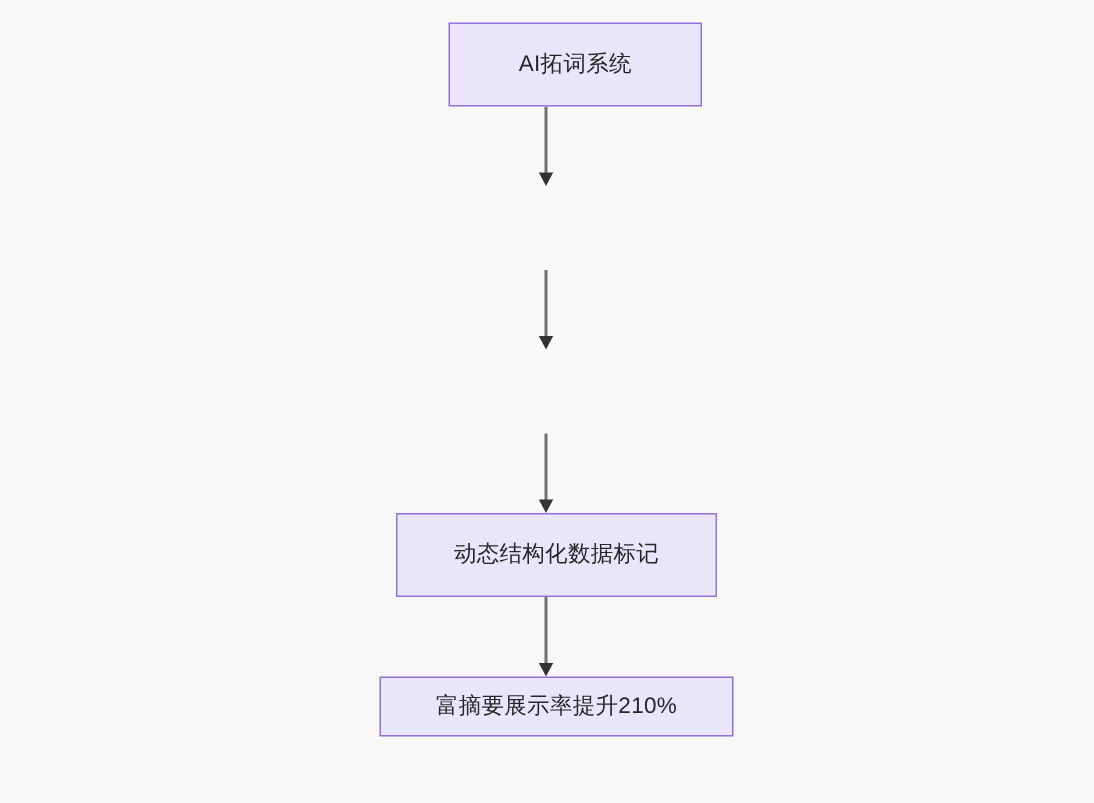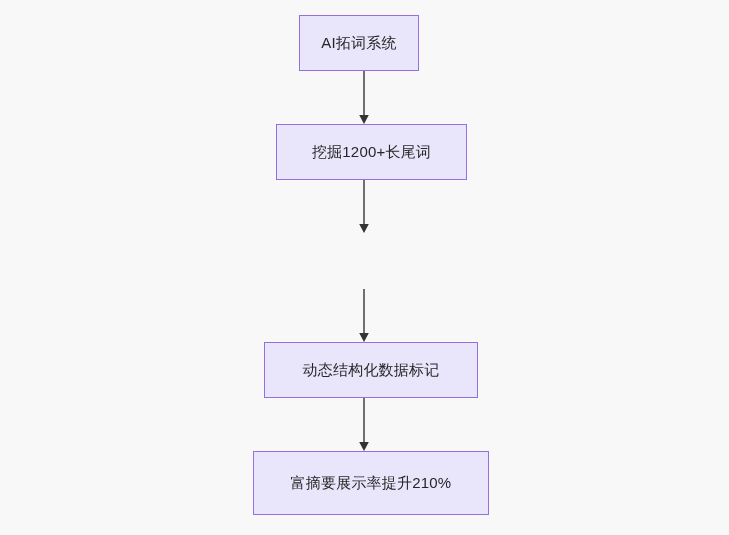--- a/index.html
+++ b/index.html
@@ -68,25 +68,22 @@
         <line x1="7" y1="0" x2="7" y2="45" stroke="#707070" stroke-width="2"></line>
         <polygon points="2.2,44 11.8,44 7,53" fill="#333333"></polygon>
       </svg>
     </div>
     <div class="edge" style="left: 357px; top: 398px; height: 53px;">
       <svg width="14" height="53" viewBox="0 0 14 53">
         <line x1="7" y1="0" x2="7" y2="45" stroke="#707070" stroke-width="2"></line>
         <polygon points="2.2,44 11.8,44 7,53" fill="#333333"></polygon>
       </svg>
     </div>
-    <div class="node" style="left: 299px; top: 15px; width: 120px; height: 56px; background: rgb(233, 230, 252); border-color: rgb(147, 112, 219); color: rgb(38, 38, 38);">
+    <div class="node" style="left: 299px; top: 15px; width: 169px; height: 56px; background: rgb(233, 230, 252); border-color: rgb(147, 112, 219); color: rgb(38, 38, 38);">
       <span class="node-label">AI拓词系统</span>
-    </div>
-    <div class="node" style="left: 276px; top: 124px; width: 191px; height: 56px; background: rgb(233, 230, 252); border-color: rgb(147, 112, 219); color: rgb(38, 38, 38);">
-      <span class="node-label">挖掘1200+长尾词</span>
     </div>
     <div class="node" style="left: 264px; top: 342px; width: 214px; height: 56px; background: rgb(233, 230, 252); border-color: rgb(147, 112, 219); color: rgb(38, 38, 38);">
       <span class="node-label">动态结构化数据标记</span>
     </div>
-    <div class="node" style="left: 253px; top: 451px; width: 236px; height: 64px; background: rgb(233, 230, 252); border-color: rgb(147, 112, 219); color: rgb(38, 38, 38);">
+    <div class="node" style="left: 253px; top: 451px; width: 236px; height: 40px; background: rgb(233, 230, 252); border-color: rgb(147, 112, 219); color: rgb(38, 38, 38);">
       <span class="node-label">富摘要展示率提升210%</span>
     </div>
   </div>
 
 </body></html>

